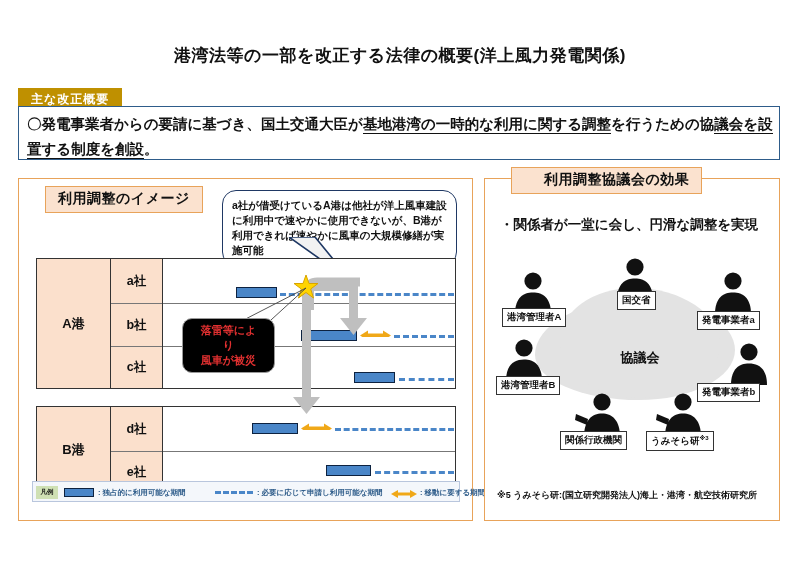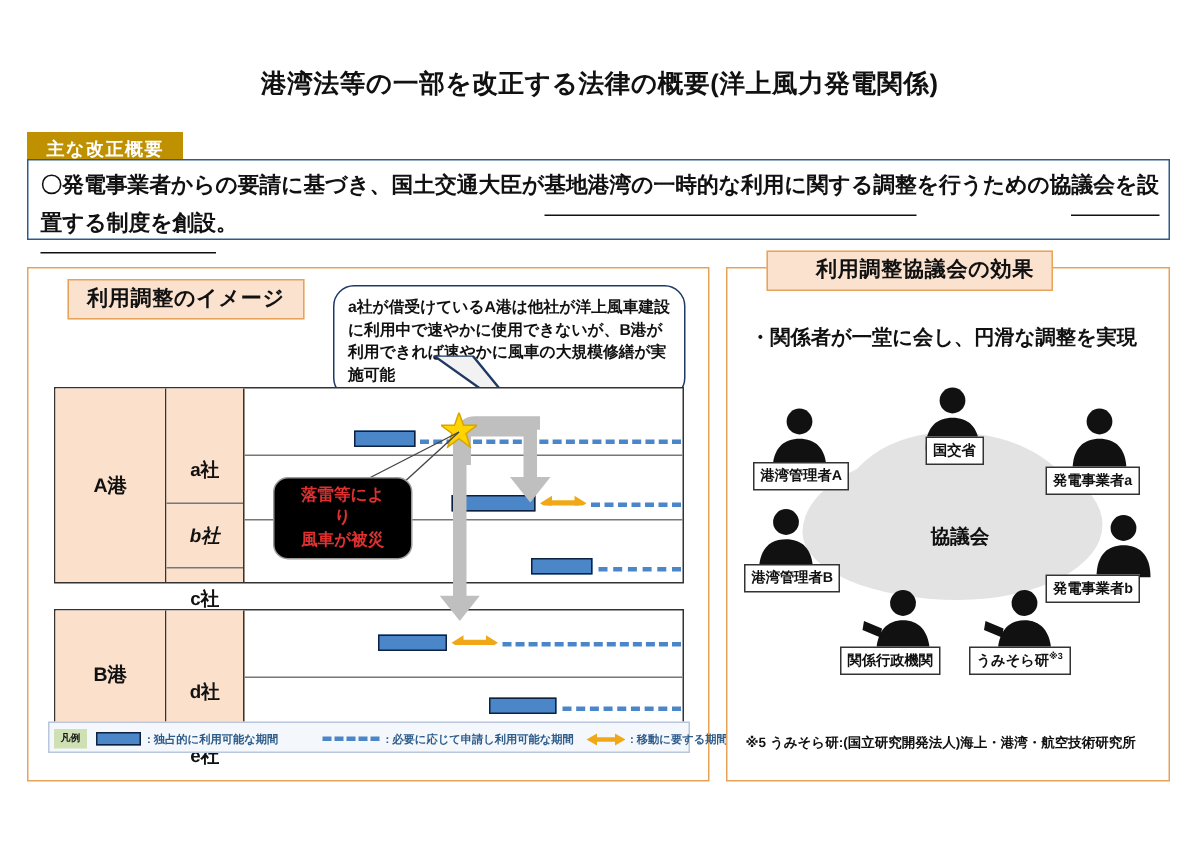--- a/index.html
+++ b/index.html
@@ -12,21 +12,21 @@
 
   
   #main-badge{position:absolute;left:18px;top:88px;background:#bf9000;color:#fff;
               font-size:12px;font-weight:700;padding:3px 13px 4px 13px;letter-spacing:1px;}
 
   
   #summary-box{position:absolute;left:18px;top:106px;width:762px;height:54px;
                border:1px solid #2e5c8a;box-sizing:border-box;background:#fff;}
   #summary-text{position:absolute;left:8px;top:5px;width:748px;font-size:14.5px;
                 font-weight:700;line-height:25px;color:#111;}
-  .u{border-bottom:1.4px solid #111;padding-bottom:11px;}
+  .u{border-bottom:1.4px solid #111;padding-bottom:1px;}
 
   
   .panel{position:absolute;border:1.4px solid #e8a35a;box-sizing:border-box;background:#fff;}
   #panel-left{left:18px;top:178px;width:455px;height:343px;}
   #panel-right{left:484px;top:178px;width:296px;height:343px;}
   .panel-title{position:absolute;top:-12px;background:#fbe2cf;border:1.2px solid #e8a35a;
                font-size:14px;font-weight:700;color:#111;padding:3px 12px 4px 12px;
                letter-spacing:.5px;}
   #panel-left .panel-title{left:26px;margin-top:19px;}
   #panel-right .panel-title{left:26px;padding-left:32px;}
@@ -55,21 +55,21 @@
   #tblA{left:0;top:0;width:420px;height:131px;}
   #tblB{left:0;top:148px;width:420px;height:88px;}
   .pcell{position:absolute;left:0;top:0;width:74px;height:100%;background:#fbe0cc;
          border-right:1.3px solid #333;box-sizing:border-box;
          display:flex;align-items:center;justify-content:center;
          font-size:13px;font-weight:700;color:#111;}
   .ccol{position:absolute;left:74px;top:0;width:52px;height:100%;background:#fbe0cc;
         border-right:1.3px solid #333;box-sizing:border-box;}
   .ccell{position:absolute;left:0;width:100%;display:flex;align-items:center;
          justify-content:center;font-size:12.5px;font-weight:700;color:#111;
-         box-sizing:border-box;margin-top:32px;}
+         box-sizing:border-box;}
   .ccell.sep{border-top:1px solid #777;}
   .rowline{position:absolute;left:126px;right:0;height:0;border-top:1px solid #777;}
 
   
   .bar{position:absolute;height:11px;background:#4a86c8;border:1.7px solid #0d2240;
        box-sizing:border-box;}
   .dash{position:absolute;height:0;border-top:3px dashed #4a86c8;}
   .oarrow{position:absolute;height:9px;}
   .gray-v{position:absolute;width:9px;background:#bfbfbf;}
   .gray-h{position:absolute;height:9px;background:#bfbfbf;}
@@ -129,21 +129,21 @@
 <svg style="position:absolute;left:170px;top:269px;" width="12" height="11">
   <polygon points="0,5.5 9,1 9,10" fill="#e03030"></polygon>
 </svg>
 
 <div id="gantt">
 
   <div class="tbl" id="tblA">
     <div class="pcell">A港</div>
     <div class="ccol">
       <div class="ccell" style="top:0;height:44px;">a社</div>
-      <div class="ccell sep" style="top:44px;height:43px;font-style:italic;">b社</div>
+      <div class="ccell sep" style="top:44px;height:43px;">b社</div>
       <div class="ccell sep" style="top:87px;height:42px;">c社</div>
     </div>
     <div class="rowline" style="top:44px;"></div>
     <div class="rowline" style="top:87px;"></div>
 
     <div class="bar" style="left:199px;top:28px;width:41px;"></div>
     <div class="dash" style="left:243px;top:33.5px;width:174px;"></div>
 
     <div class="bar" style="left:264px;top:71px;width:56px;"></div>
     <svg class="oarrow" style="left:323px;top:69px;" width="31" height="15">

